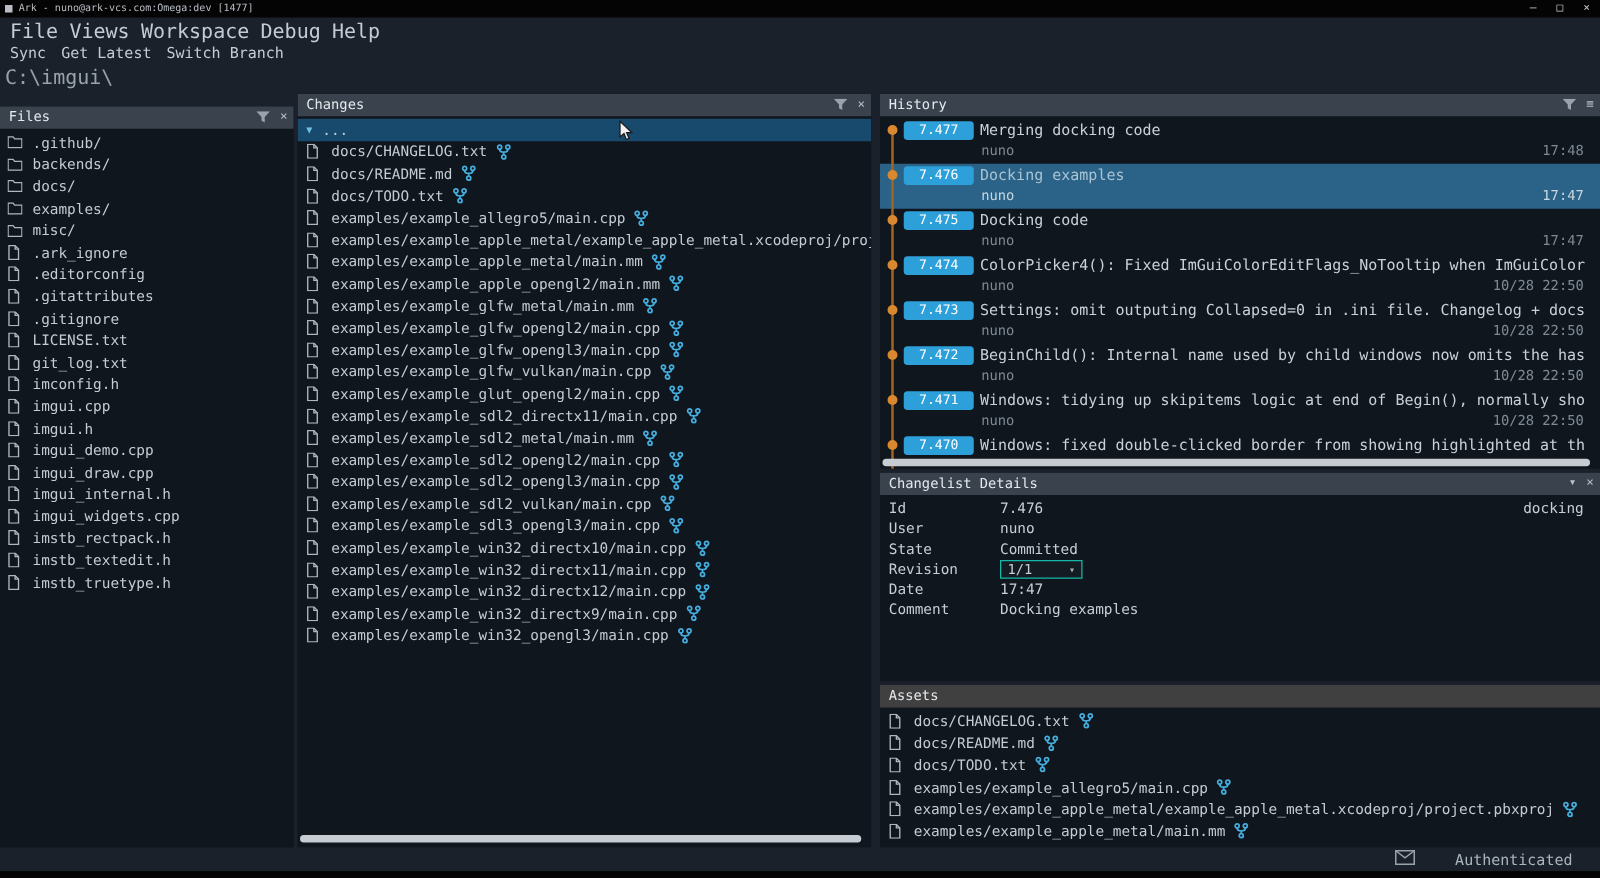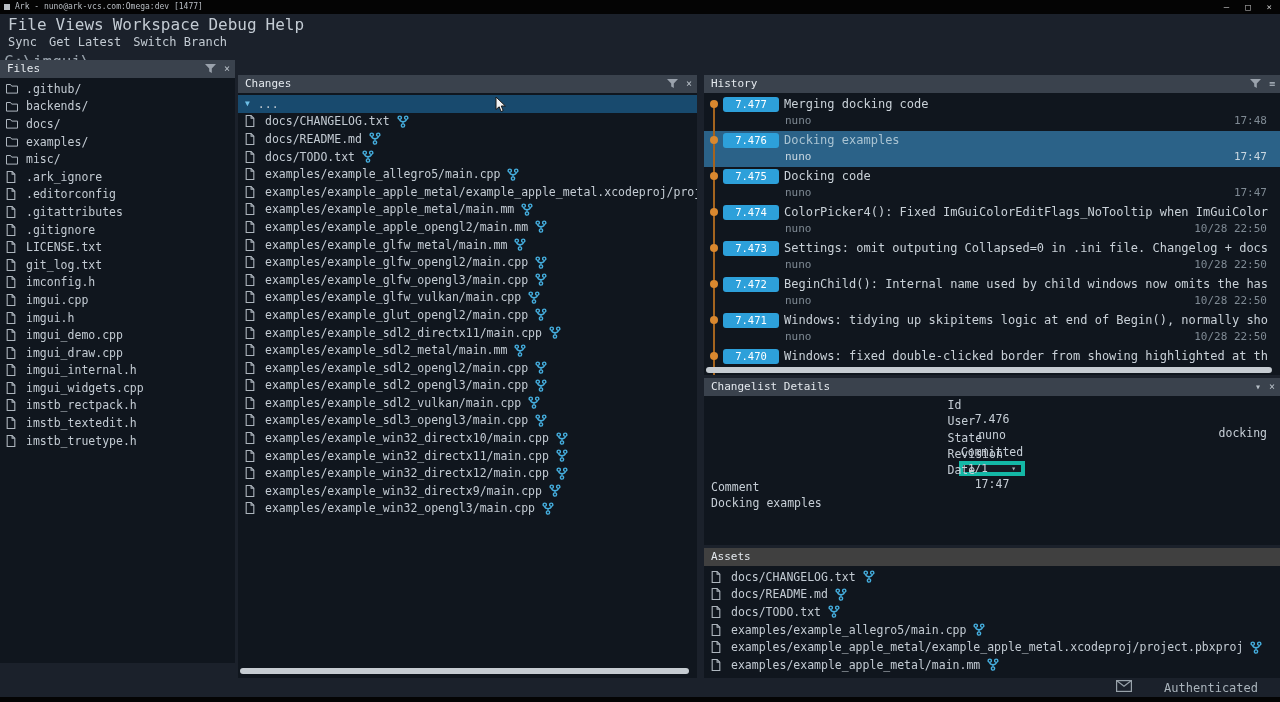--- a/index.html
+++ b/index.html
@@ -24,21 +24,21 @@
              align-items:center; color:#c3cbd3; font-size:12px; }
   .pathbar { position:absolute; left:4px; top:53px; height:18px; line-height:18px; color:#98a2ac; font-size:16px; }
 
   .panel { position:absolute; background:#10161e; overflow:hidden; }
   .panel-header { position:absolute; top:0; left:0; right:0; height:18px; background:#3a424d; color:#e4e9ee;
                   font-size:11px; line-height:18px; padding-left:7px; white-space:nowrap; }
   .header-icons { position:absolute; right:5px; top:0; height:18px; display:flex; align-items:center; gap:8px;
                   color:#b9c1c9; font-size:10px; }
   .header-icons .hi { display:inline-flex; align-items:center; }
 
-  #files-panel   { left:0;   top:60px; width:235px; height:603px; }
+  #files-panel   { left:0;   top:85px; width:235px; height:603px; }
   #changes-panel { left:238px; top:75px; width:459px; height:603px; }
   #history-panel { left:704px; top:75px; width:576px; height:300px; }
   #details-panel { left:704px; top:378px; width:576px; height:167px; }
   #assets-panel  { left:704px; top:548px; width:576px; height:130px; }
 
   .list { position:absolute; top:20px; left:0; right:0; }
   .tree-row, .list-row { height:17.6px; display:flex; align-items:center; white-space:nowrap;
                          color:#c3cbd3; font-size:11.5px; overflow:hidden; }
   .tree-row { padding-left:6px; }
   .list-row { padding-left:7px; }
@@ -60,27 +60,27 @@
   .commit .author { position:absolute; left:81px; top:19px; font-size:11px; color:#7f8a94; }
   .commit .time { position:absolute; right:13px; top:19px; font-size:11px; color:#7f8a94; }
   .commit.selected .msg { color:#a9c3d2; }
   .commit.selected .author, .commit.selected .time { color:#c9d7e0; }
 
   .hscroll-track { position:absolute; left:0; right:0; height:8px; z-index:4; }
   .hscroll-thumb { position:absolute; top:1px; height:6px; background:#c6ccd2; border-radius:3px; }
 
   
   .fields { position:absolute; top:20px; left:7px; right:7px; }
-  .field { display:flex; align-items:center; height:16.3px; font-size:11.5px; color:#c6ced6; white-space:nowrap;flex-direction:column; }
+  .field { display:flex; align-items:center; height:16.3px; font-size:11.5px; color:#c6ced6; white-space:nowrap; }
   .field .flabel { width:89px; flex:none; }
   .field.comment { height:54px; align-items:flex-start; }
   .field.comment .flabel, .field.comment .fvalue { line-height:16px; }
   .fright { margin-left:auto; padding-right:6px; }
   .combo { display:inline-flex; align-items:center; justify-content:space-between; width:66px; height:15px;
-           border:4px solid #14b8a6; background:#151b23; padding:0 5px; font-size:11px; color:#c6ced6; }
+           border:1px solid #14b8a6; background:#151b23; padding:0 5px; font-size:11px; color:#c6ced6; }
   .combo .caret { font-size:8px; color:#aab2ba; }
 
   .statusbar { position:absolute; left:0; top:678px; width:1280px; height:19px; background:#1b212b; }
   .status-right { position:absolute; right:22px; top:0; height:19px; display:flex; align-items:center; gap:32px;
                   color:#aab4bc; font-size:12px; }
   .bottombar { position:absolute; left:0; top:697px; width:1280px; height:5px; background:#040404; }
 
   .cursor { position:absolute; left:495px; top:96px; z-index:9; }
 </style>
 </head>

